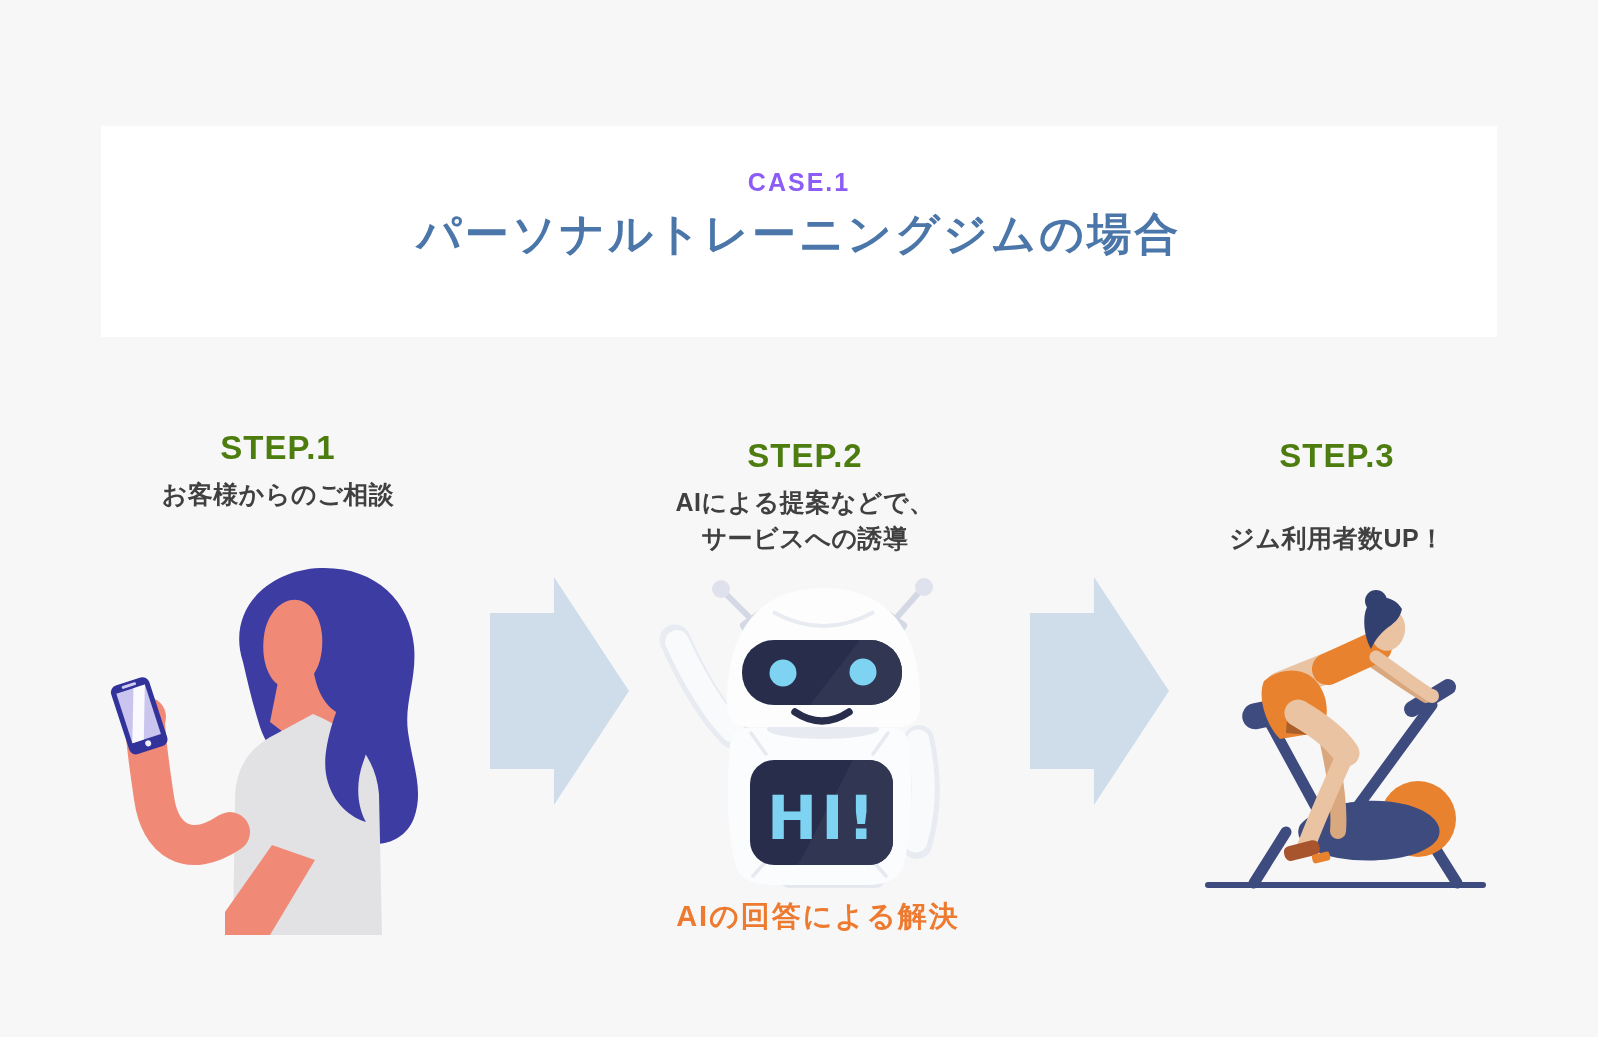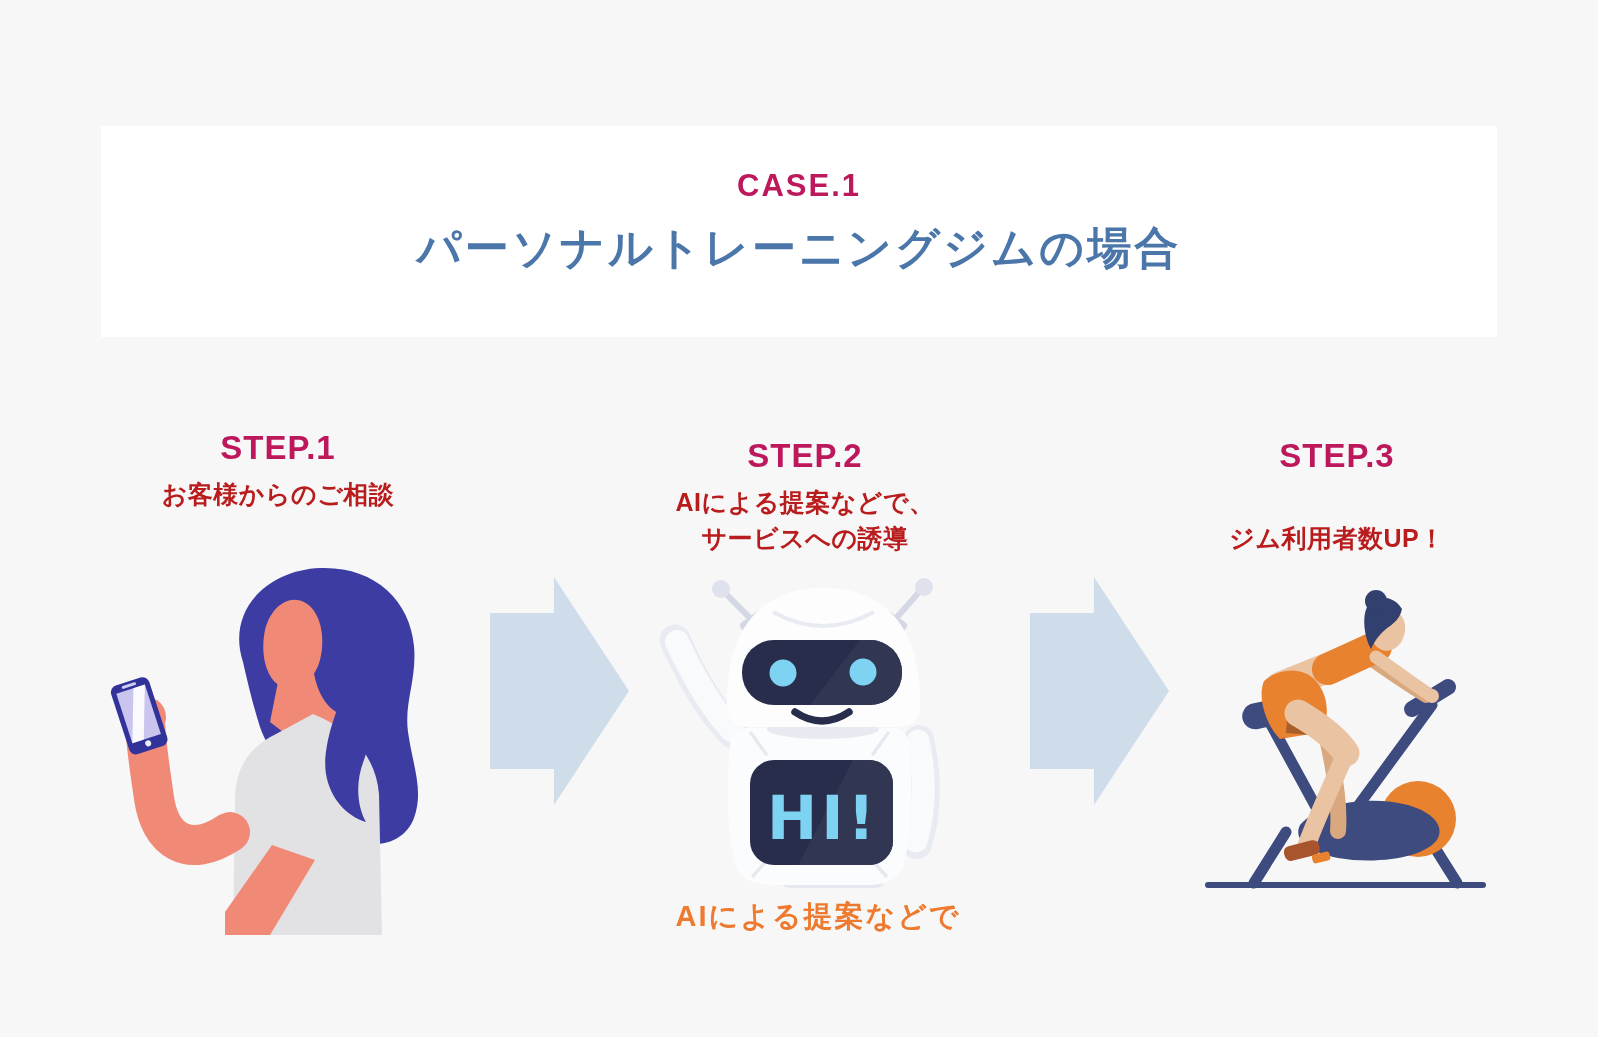--- a/index.html
+++ b/index.html
@@ -8,37 +8,37 @@
   .canvas {
     position:relative; width:1598px; height:1037px;
     background:#f7f7f8; overflow:hidden; margin:0 auto;
   }
   .header-panel {
     position:absolute; left:101px; top:126px; width:1396px; height:211px;
     background:#ffffff; display:flex; flex-direction:column; align-items:center;
     padding-top:44px;
   }
   .case-label {
-    font-size:31px; font-weight:bold; color:#be185d; letter-spacing:2px;
+    font-size:25px; font-weight:bold; color:#8b5cf6; letter-spacing:2px;
     line-height:1;
   }
   .main-title {
-    margin-top:22px; font-size:44px; font-weight:bold; color:#4b76a9;
+    margin-top:14px; font-size:44px; font-weight:bold; color:#4b76a9;
     letter-spacing:3px; line-height:1.15;
   }
   .step-col { position:absolute; text-align:center; }
   .step-col.s1 { left:98px;  top:430px; width:360px; }
   .step-col.s2 { left:620px; top:438px; width:370px; }
   .step-col.s3 { left:1122px; top:438px; width:430px; }
   .step-label {
-    font-size:33px; font-weight:bold; color:#be185d; letter-spacing:1px;
+    font-size:33px; font-weight:bold; color:#4d7c0f; letter-spacing:1px;
     line-height:1.1;
   }
   .step-desc {
-    margin-top:10px; font-size:25px; font-weight:bold; color:#b91c1c;
+    margin-top:10px; font-size:25px; font-weight:bold; color:#404040;
     line-height:1.44; letter-spacing:0.5px;
   }
   .flow-arrow {
     position:absolute; width:139px; height:228px; background:#cfdcea;
     clip-path:polygon(0% 15.8%, 46% 15.8%, 46% 0%, 100% 50%, 46% 100%, 46% 84.2%, 0% 84.2%);
   }
   .flow-arrow.a1 { left:490px; top:577px; }
   .flow-arrow.a2 { left:1030px; top:577px; }
   .illus { position:absolute; }
   .illus.woman { left:108px; top:562px; }
@@ -171,21 +171,21 @@
         C271 143 262 149 249 149 L102 149 C89 149 80 143 79 130 Z" fill="#fdfdfe"></path>
       <path d="M125 34 Q175 62 226 34" fill="none" stroke="#e9ebf2" stroke-width="4"></path>
       <rect x="94" y="62" width="160" height="65" rx="32" fill="#272d4b"></rect>
       <path d="M212 62 L254 62 L254 127 L162 127 Z" fill="#313753" clip-path="url(#faceClip)"></path>
       <circle cx="135" cy="95" r="13.5" fill="#7ed3f2"></circle>
       <circle cx="215" cy="94" r="13.5" fill="#7ed3f2"></circle>
       <path d="M147 134 Q174 152 201 134" fill="none" stroke="#272d4b" stroke-width="7.5" stroke-linecap="round"></path>
     </g>
   </svg>
 
-  <div class="robot-caption">AIによる提案などで</div>
+  <div class="robot-caption">AIの回答による解決</div>
 
   <svg class="illus bike" width="330" height="320" viewBox="0 0 330 320">
 
     <line x1="28" y1="300" x2="303" y2="300" stroke="#3e4b7e" stroke-width="6" stroke-linecap="round"></line>
 
     <line x1="106" y1="247" x2="74" y2="298" stroke="#3e4b7e" stroke-width="11" stroke-linecap="round"></line>
     <line x1="238" y1="236" x2="277" y2="298" stroke="#3e4b7e" stroke-width="11" stroke-linecap="round"></line>
 
     <circle cx="238" cy="234" r="38" fill="#e8822e"></circle>
 

